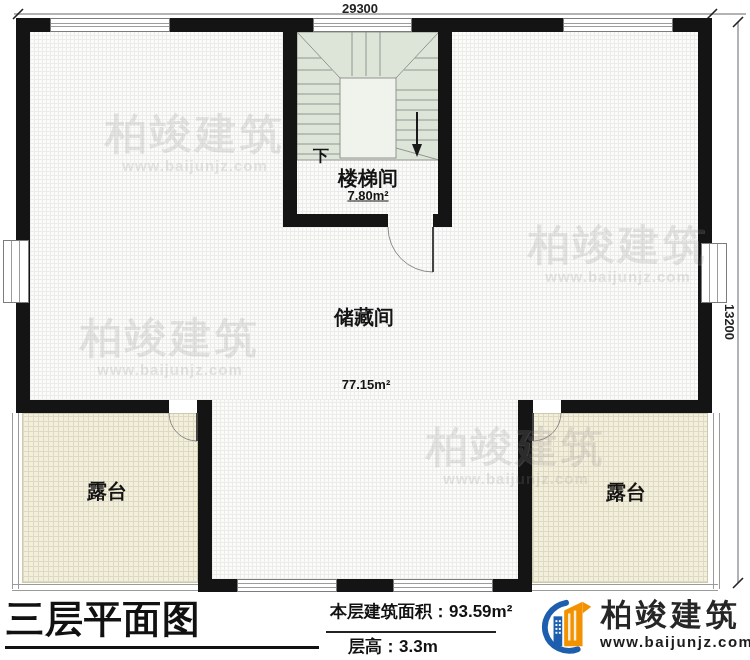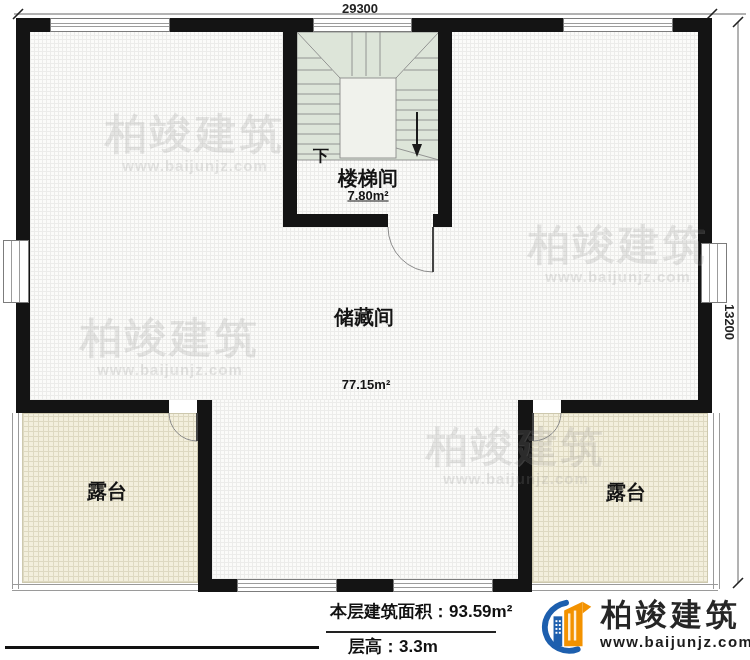--- a/index.html
+++ b/index.html
@@ -202,20 +202,21 @@
   <div class="lab room-name" style="left:368px;top:178px;">楼梯间</div>
   <div class="lab room-area" style="left:368px;top:195px;text-decoration:underline;">7.80m²</div>
   <div class="lab room-name" style="left:364px;top:317px;">储藏间</div>
   <div class="lab room-area" style="left:366px;top:352px;margin-top:32px;">77.15m²</div>
   <div class="lab room-name" style="left:107px;top:491px;">露台</div>
   <div class="lab room-name" style="left:626px;top:492px;">露台</div>
 
   <div class="dim" style="left:360px;top:8px;">29300</div>
   <div class="dim rot" style="left:729px;top:322px;">13200</div>
 
+  <div class="tb tb-title">三层平面图</div>
   <div class="tb-underline"></div>
   <div class="tb tb-row tb-area">
     <span>本层建筑面积：</span><span>93.59m²</span>
   </div>
   <div class="tb-midline"></div>
   <div class="tb tb-row tb-height">
     <span>层高：</span><span>3.3m</span>
   </div>
 
   <svg class="logo-mark" width="58" height="60" viewBox="0 0 60 62">

